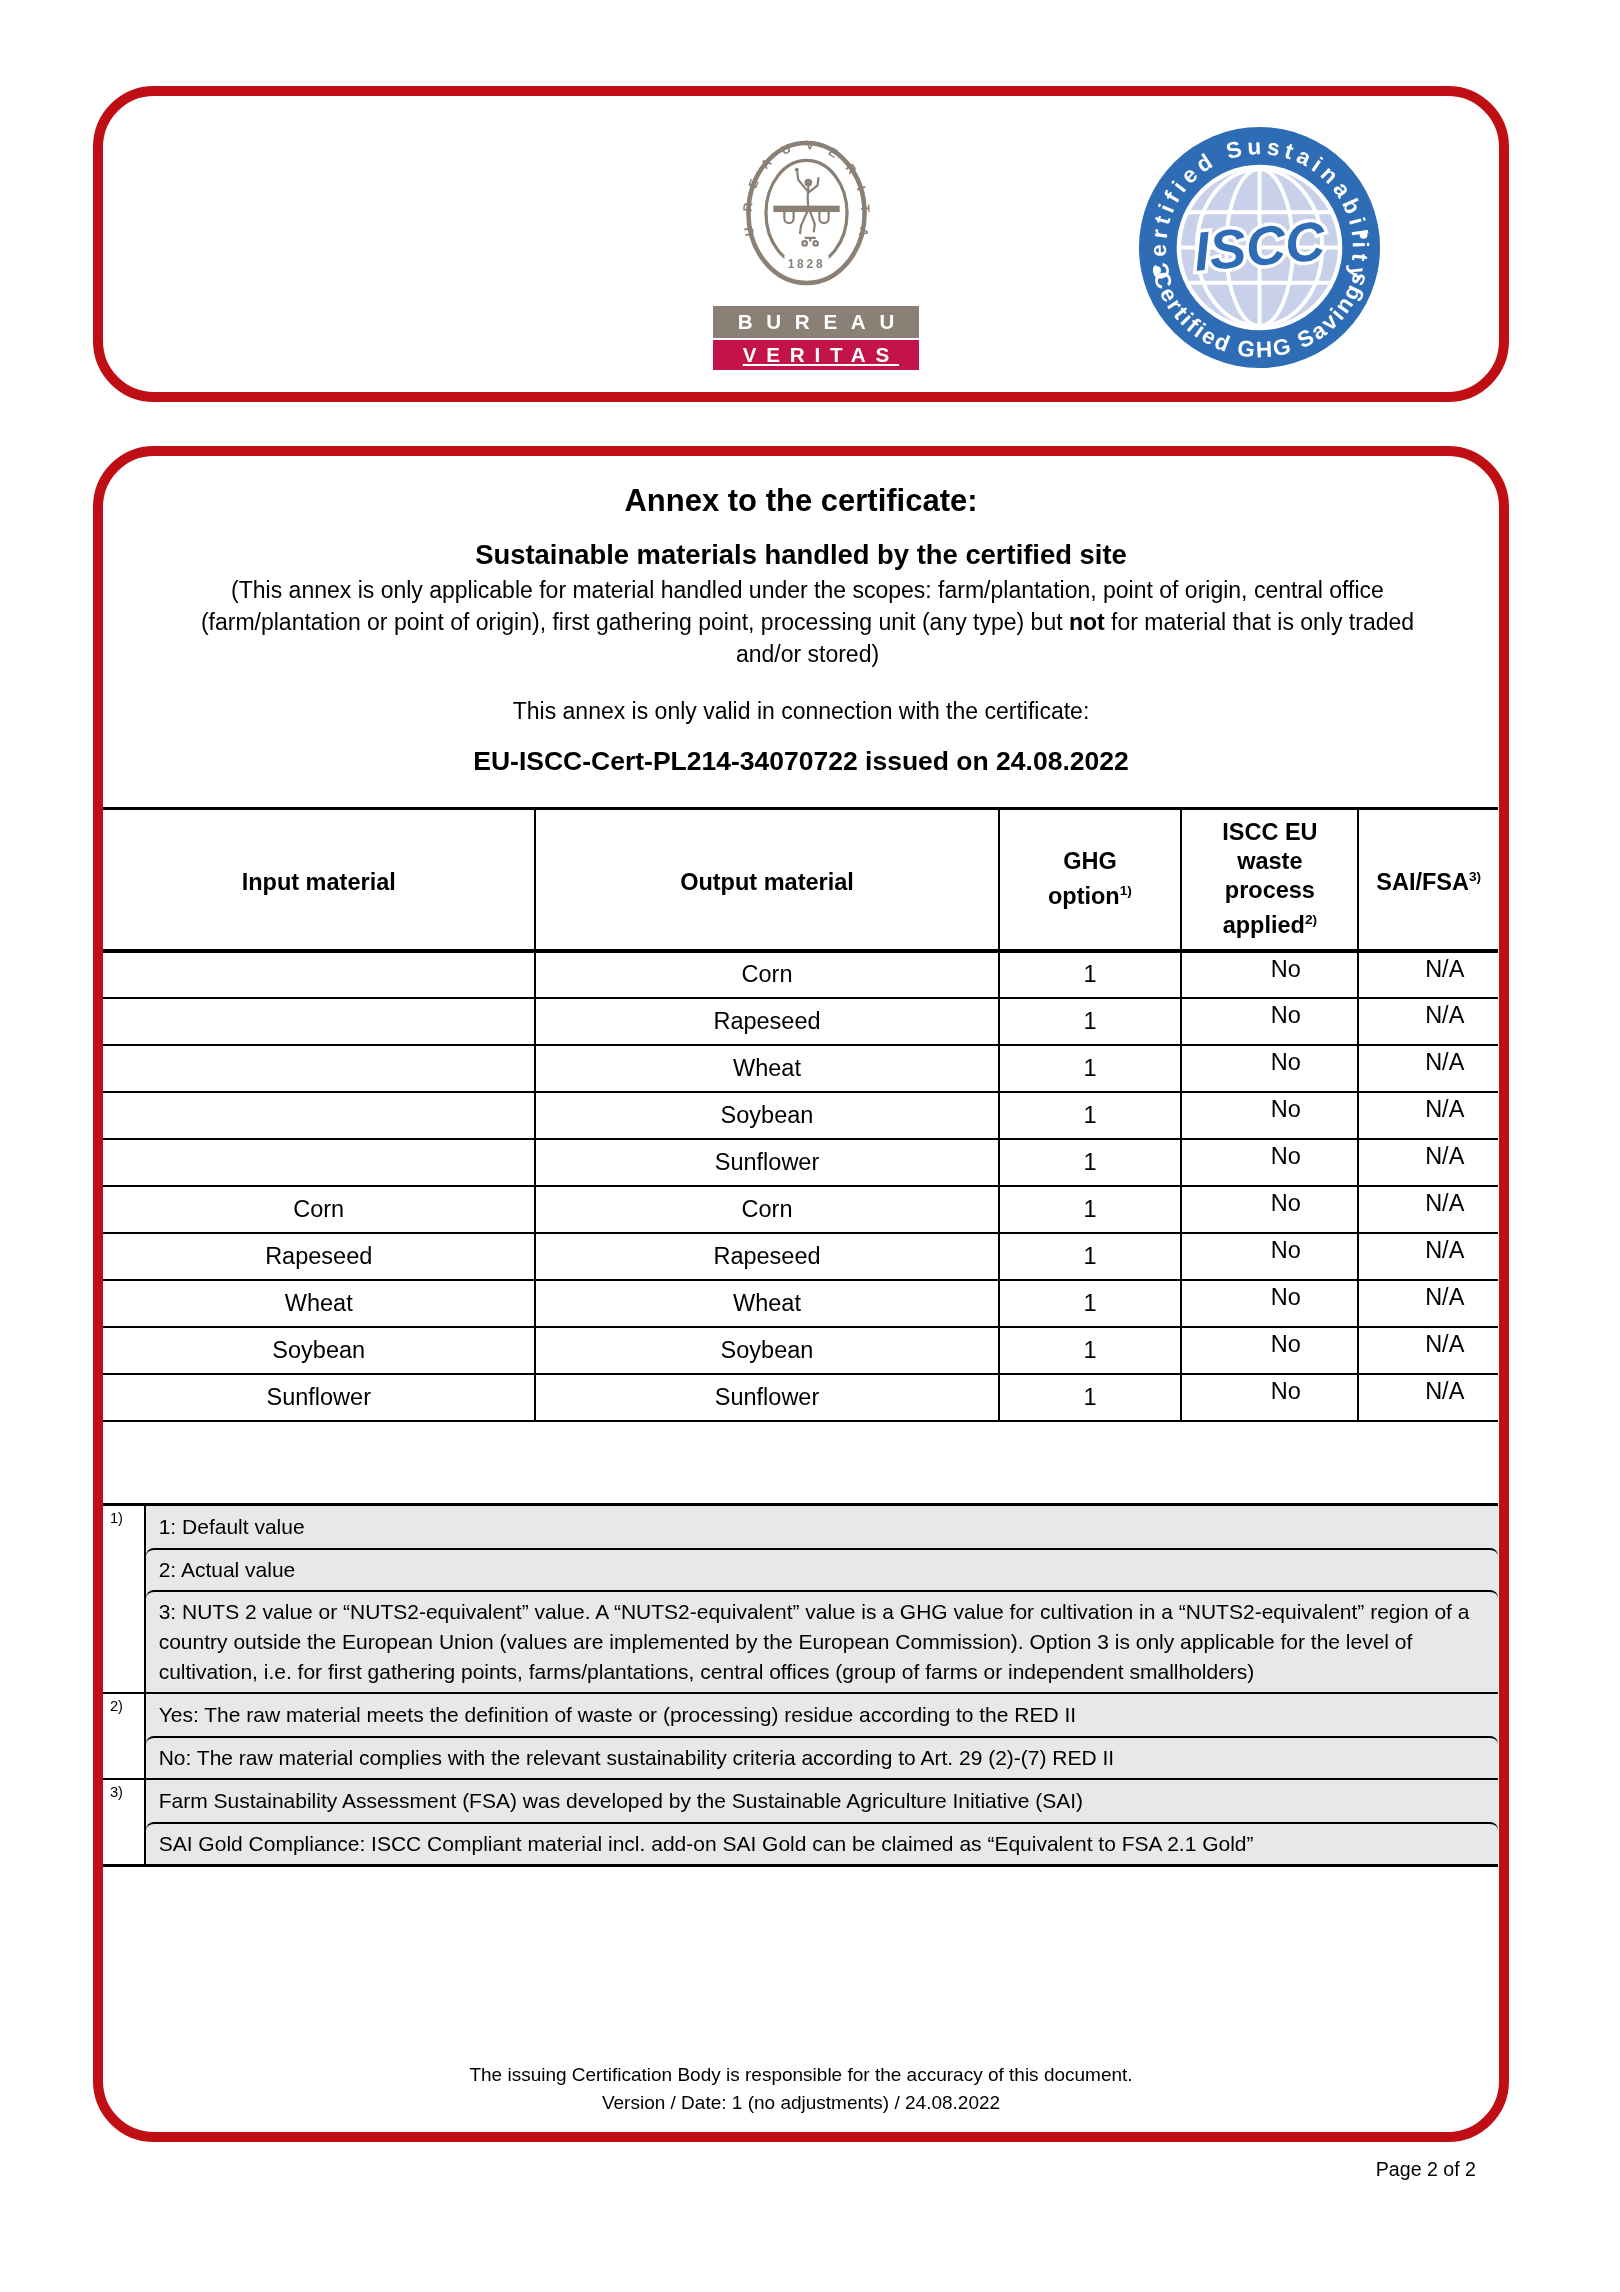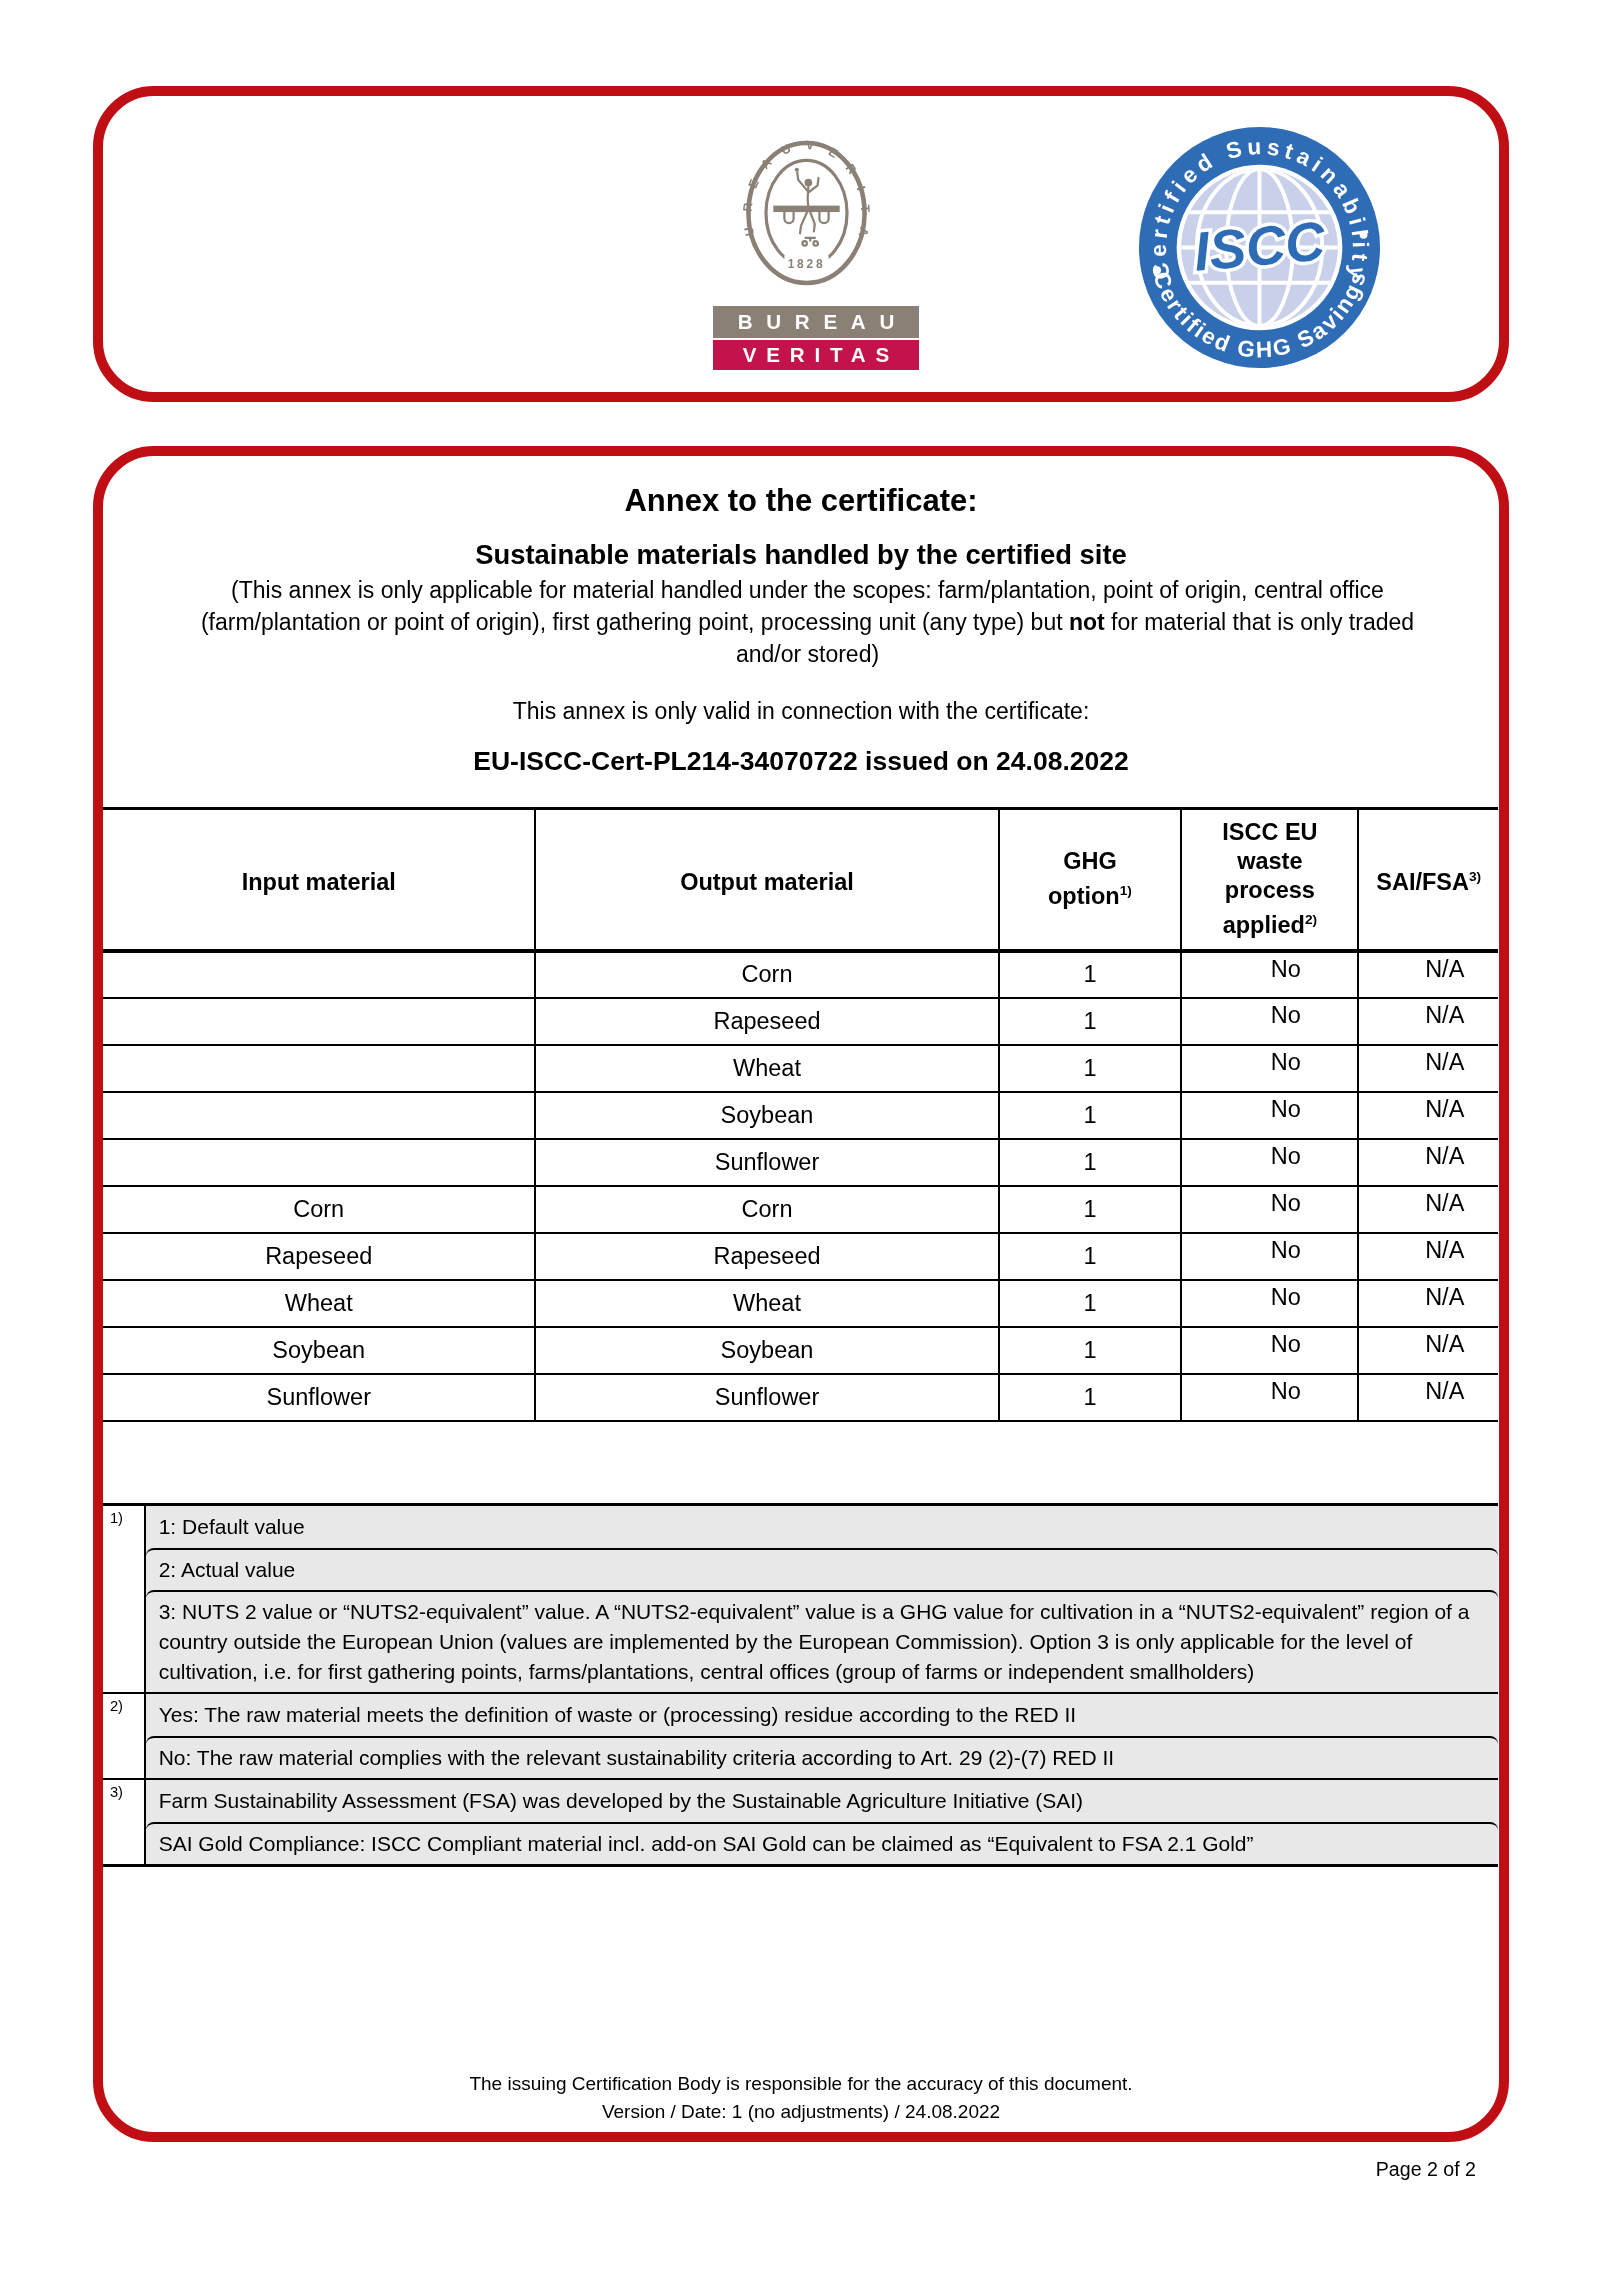--- a/index.html
+++ b/index.html
@@ -17,21 +17,21 @@
   .main-box { top: 446px; height: 1696px; }
 
   
   .bv-logo-svg { position: absolute; left: 639px; top: 41px; }
   .bv-wordmark { position: absolute; left: 610px; top: 210px; width: 206px; }
   .bv-line {
     width: 100%; color: #fff; font-weight: bold; text-align: center;
     font-size: 20.6px;
   }
   .bv-line.bureau { background: #8a8076; height: 32px; line-height: 32px; letter-spacing: 13.7px; padding-left: 13.7px; margin-bottom: 2px;}
-  .bv-line.veritas { background: #c3134a; height: 30px; line-height: 30px; letter-spacing: 9.8px; padding-left: 9.8px; }
+  .bv-line.veritas { background: #c3134a; height: 30px; line-height: 30px; letter-spacing: 9.8px; padding-left: 9.8px; text-decoration: underline; }
 
   
   .iscc-logo-svg { position: absolute; left: 1034px; top: 29px; }
 
   
   .annex-title {
     position: absolute; top: 25.5px; left: 0; right: 0; text-align: center;
     font-size: 31px; font-weight: bold; line-height: 37px;
   }
   .annex-subtitle {
@@ -85,21 +85,21 @@
   .fn-rows { flex: 1 1 auto; background: #e8e8e8; }
   .fn-row {
     padding: 4.9px 12.7px; font-size: 21px; line-height: 30px;
     min-height: 42px; display: flex; align-items: center; text-align: left; border-radius: 8px;
   }
   .fn-row + .fn-row { border-top: 2px solid #000; }
 
   
   .doc-footer {
     position: absolute; top: 1605px; left: 0; right: 0; text-align: center;
-    font-size: 19px; line-height: 28px; margin-top: 9px;
+    font-size: 19px; line-height: 28px;
   }
   .page-num {
     position: absolute; top: 2158px; right: 144px;
     font-size: 19.6px; text-align: right;
   }
 </style>
 </head>
 <body>
 
 <div class="page">

